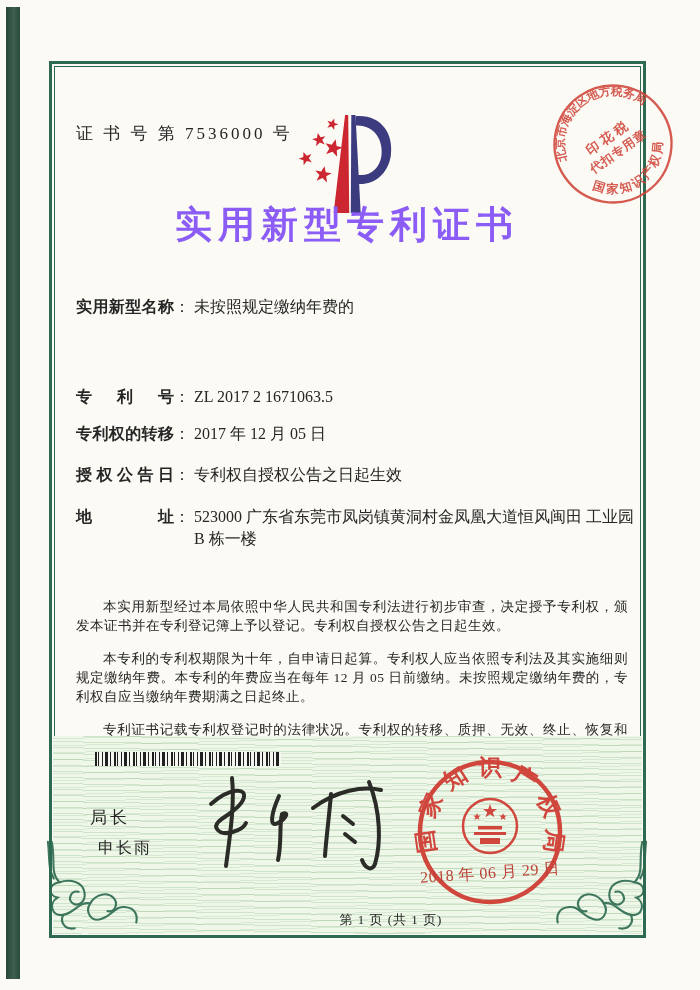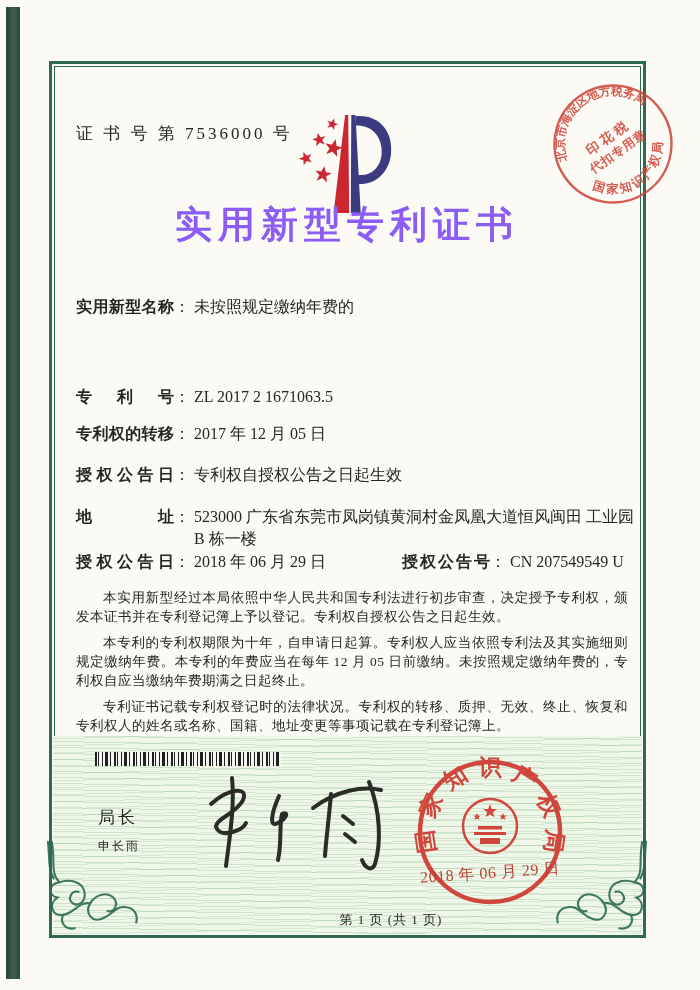--- a/index.html
+++ b/index.html
@@ -16,29 +16,29 @@
          font-size:37px;font-weight:600;letter-spacing:6px;color:#8b5cf6;}
   .row{position:absolute;left:76px;width:560px;font-size:16px;line-height:22px;}
   .flabel{display:inline-block;width:98px;text-align:justify;text-align-last:justify;vertical-align:top;font-weight:bold;}
   .colon{vertical-align:top;}
   .fvalue{vertical-align:top;display:inline-block;max-width:440px;}
   .fvalue.wide{width:452px;}
   .grant2{position:absolute;left:326px;top:0;}
   .grant2 .flabel{width:88px;}
   .bodytext{position:absolute;left:76px;top:583px;width:552px;font-size:13.5px;line-height:19px;
             text-align:justify;letter-spacing:0.5px;}
-  .bodytext p{margin:5px 0 7px 0;text-indent:2em;}
+  .bodytext p{margin:14px 0 7px 0;text-indent:2em;}
   .guilloche{position:absolute;left:53px;top:736px;width:589px;height:198px;background-color:#eff7e9;
       background-image:repeating-linear-gradient(1deg,rgba(110,170,110,0.26) 0 1px,transparent 1px 6px),
                        repeating-linear-gradient(-1.5deg,rgba(110,170,110,0.18) 0 1px,transparent 1px 7px);}
   .barcode{position:absolute;left:95px;top:752px;width:186px;height:14px;
       background-image:repeating-linear-gradient(90deg,#202020 0 2px,#f6f6f0 2px 3px,#202020 3px 4px,
       #f6f6f0 4px 7px,#202020 7px 8px,#f6f6f0 8px 10px,#202020 10px 13px,#f6f6f0 13px 15px,#202020 15px 16px,#f6f6f0 16px 19px);}
-  .director-label{position:absolute;left:98px;top:806px;font-size:17px;letter-spacing:3px;}
-  .director-name{position:absolute;left:98px;top:838px;font-size:12px;letter-spacing:2px;}
+  .director-label{position:absolute;left:90px;top:806px;font-size:17px;letter-spacing:3px;}
+  .director-name{position:absolute;left:98px;top:838px;font-size:16px;letter-spacing:2px;}
   .signature{position:absolute;left:185px;top:768px;width:225px;height:112px;}
   .office-seal{position:absolute;left:400px;top:742px;width:180px;height:180px;opacity:0.93;}
   .tax-stamp{position:absolute;left:547px;top:78px;width:132px;height:132px;
              transform:rotate(-35deg);opacity:0.88;}
   .footer{position:absolute;left:50px;width:594px;top:911px;text-align:center;font-size:13px;letter-spacing:1px;padding-left:44px;}
   .ornament{position:absolute;width:96px;height:96px;}
   .orn-left{left:46px;top:840px;}
   .orn-right{left:552px;top:840px;transform:scaleX(-1);}
   svg text{font-family:"Liberation Serif","DejaVu Serif",serif;}
 </style>
@@ -91,28 +91,20 @@
   <div class="row" style="top:464px">
     <span class="flabel">授权公告日</span><span class="colon">：</span>
     <span class="fvalue">专利权自授权公告之日起生效</span>
   </div>
 
   <div class="row" style="top:506px">
     <span class="flabel">地址</span><span class="colon">：</span>
     <span class="fvalue wide">523000 广东省东莞市凤岗镇黄洞村金凤凰大道恒风闽田 工业园 B 栋一楼</span>
   </div>
 
-  <div class="row" style="top:551px">
-    <span class="flabel">授权公告日</span><span class="colon">：</span>
-    <span class="fvalue">2018 年 06 月 29 日</span>
-    <span class="grant2">
-      <span class="flabel">授权公告号</span><span class="colon">：</span>
-      <span class="fvalue">CN 207549549 U</span>
-    </span>
-  </div>
 
   <div class="bodytext">
     <p>本实用新型经过本局依照中华人民共和国专利法进行初步审查，决定授予专利权，颁发本证书并在专利登记簿上予以登记。专利权自授权公告之日起生效。</p>
     <p>本专利的专利权期限为十年，自申请日起算。专利权人应当依照专利法及其实施细则规定缴纳年费。本专利的年费应当在每年 12 月 05 日前缴纳。未按照规定缴纳年费的，专利权自应当缴纳年费期满之日起终止。</p>
     <p>专利证书记载专利权登记时的法律状况。专利权的转移、质押、无效、终止、恢复和专利权人的姓名或名称、国籍、地址变更等事项记载在专利登记簿上。</p>
   </div>
 
   <div class="guilloche"></div>
 
   <svg class="ornament orn-left" viewBox="0 0 100 100">

